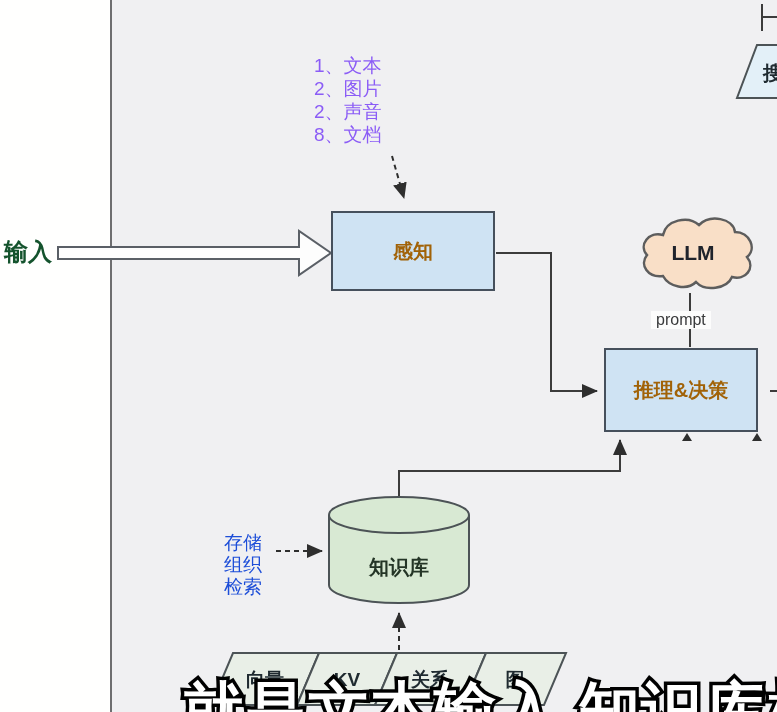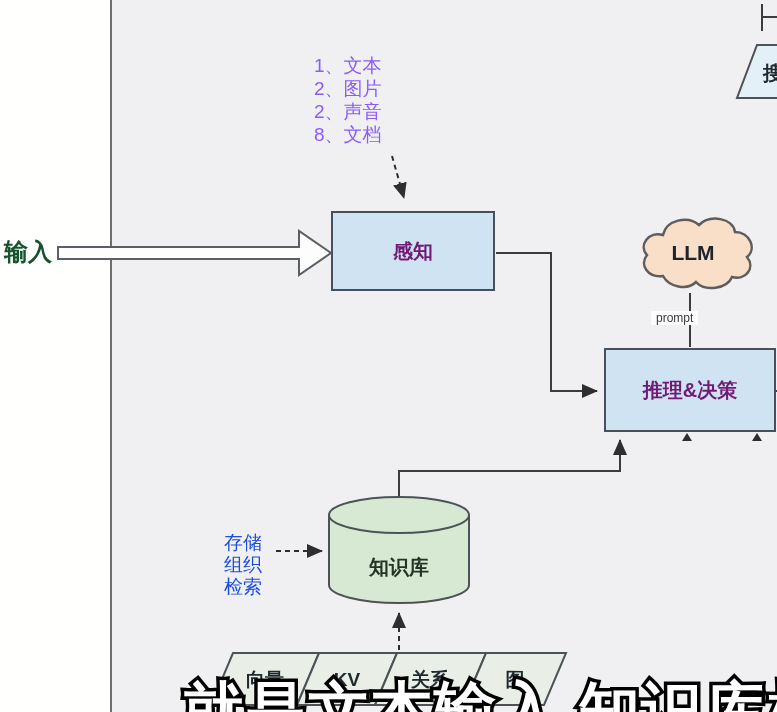--- a/index.html
+++ b/index.html
@@ -10,36 +10,36 @@
   }
   .canvas {
     position:absolute; left:110px; top:0; width:667px; height:712px;
     background:#f0f0f2; border-left:2px solid #6e6e70;
   }
   .abs { position:absolute; }
   .svg-layer { position:absolute; left:0; top:0; width:777px; height:712px; }
   .node-box {
     position:absolute; background:#cfe3f3; border:2px solid #46505c;
     display:flex; align-items:center; justify-content:center;
-    font-size:20px; font-weight:bold; color:#701a75;
+    font-size:20px; font-weight:bold; color:#a16207;
   }
   .perception-box { left:331px; top:211px; width:164px; height:80px; }
-  .reasoning-box  { left:604px; top:348px; width:172px; height:84px; }
+  .reasoning-box  { left:604px; top:348px; width:154px; height:84px; }
   .input-label {
     left:4px; top:236px; font-size:24px; font-weight:bold; color:#14532d;
   }
   .input-types {
     left:314px; top:54px; font-size:19px; line-height:23px; color:#8b5cf6;
   }
   .kb-ops {
     left:224px; top:532px; font-size:19px; line-height:22px; color:#1d4ed8;
   }
   .prompt-label {
     left:651px; top:311px; background:#fcfcfc; padding:0 5px;
-    font-size:12px; color:#38393b;
+    font-size:16px; color:#38393b;
   }
   .subtitle {
     left:182px; top:669px; font-size:62px; font-weight:900;
     white-space:nowrap; color:#ffffff; letter-spacing:1px;
     -webkit-text-stroke:7px #000; paint-order:stroke fill;
   }
   text { font-family:"Liberation Sans",sans-serif; }
   .shape-label { font-size:19px; font-weight:600; fill:#1f2a30; }
 </style>
 </head>

